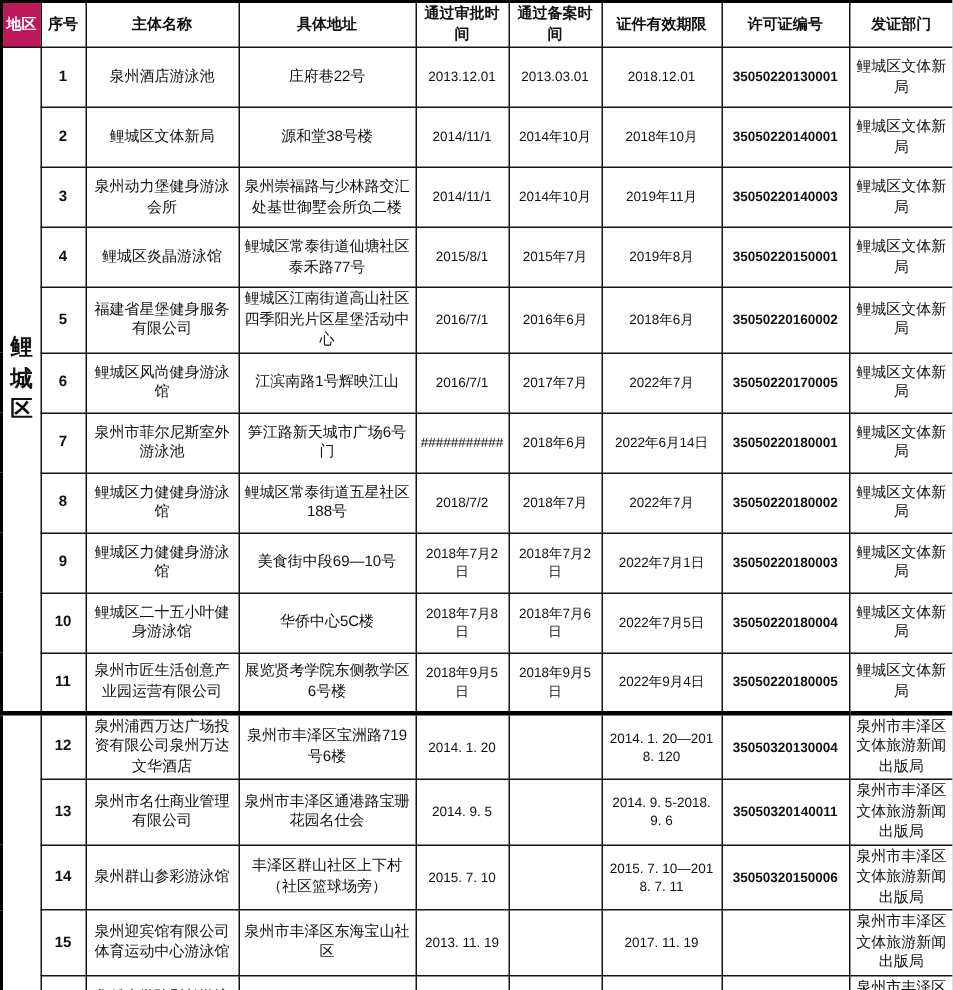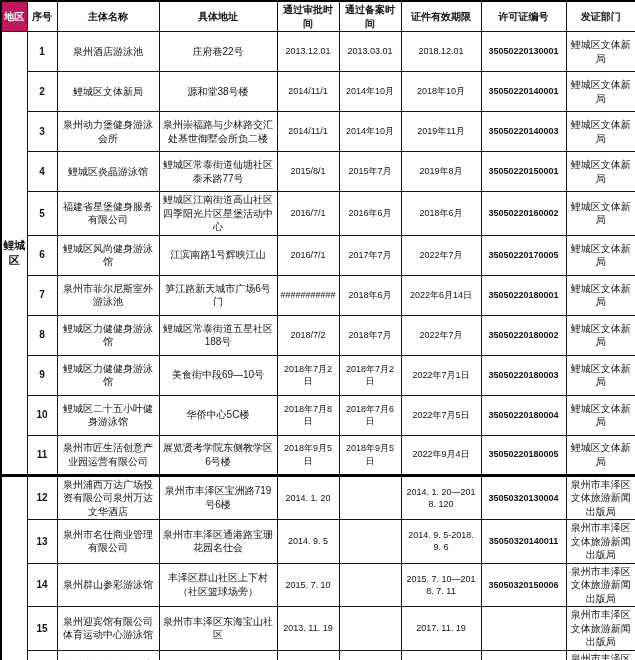--- a/index.html
+++ b/index.html
@@ -47,21 +47,21 @@
     font-family: "Liberation Sans", sans-serif;
   }
   td.col-license {
     font-size: 9px;
     font-weight: bold;
     letter-spacing: 0px;
   }
   td.col-issuer { font-weight: normal; }
   td.region-cell {
     font-weight: bold;
-    font-size: 11px;
+    font-size: 15px;
     padding: 0;
   }
   tr.group-break td { border-top: 3px solid #000; }
 </style>
 </head>
 <body>
 
 <div class="page">
   <table class="permit-table">
     <colgroup>

